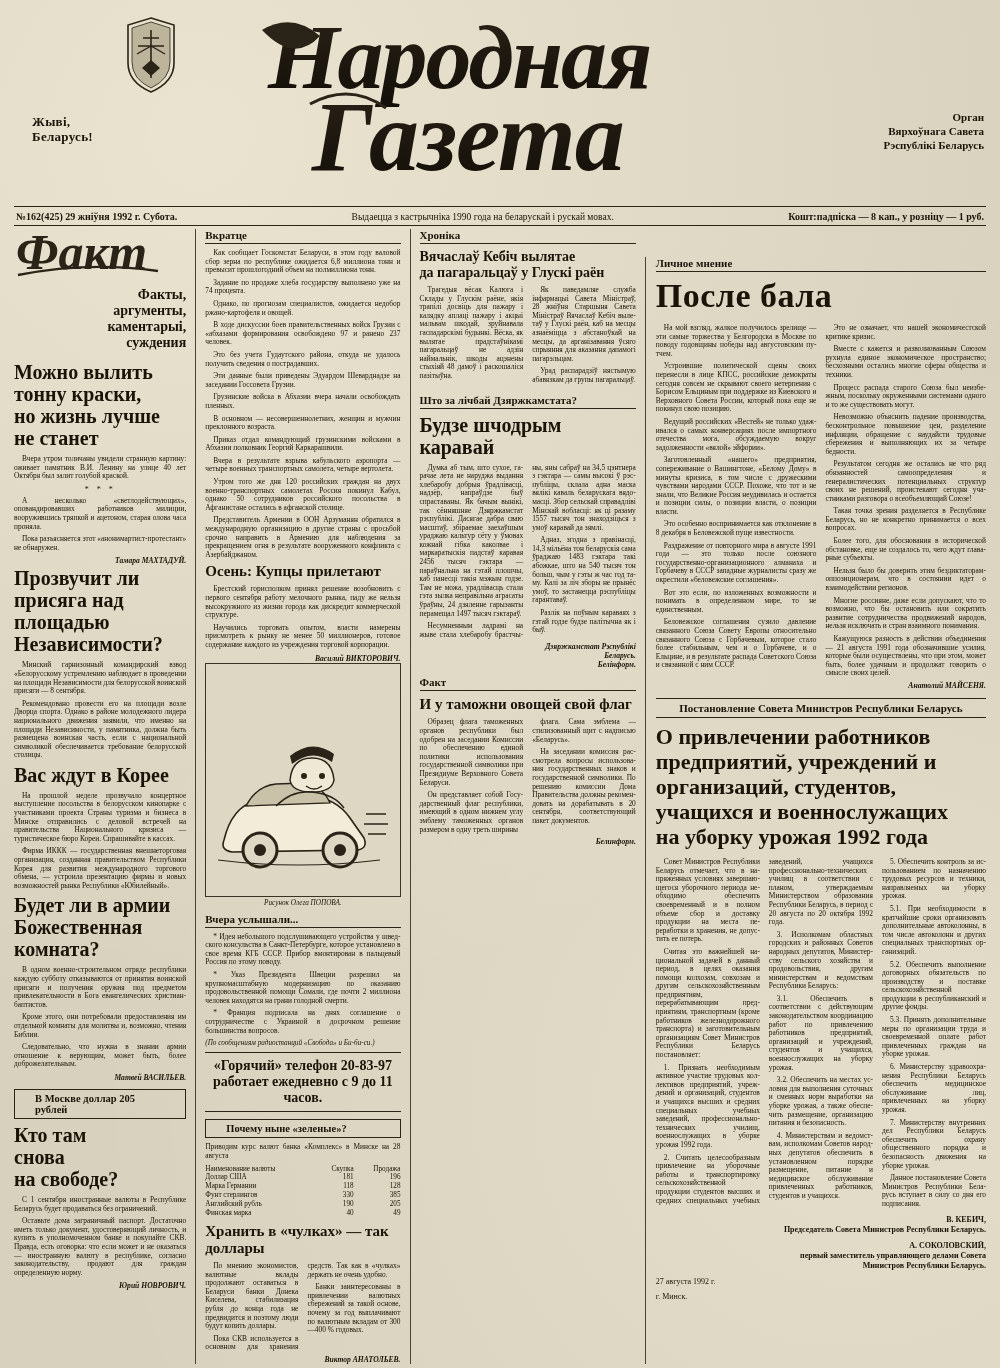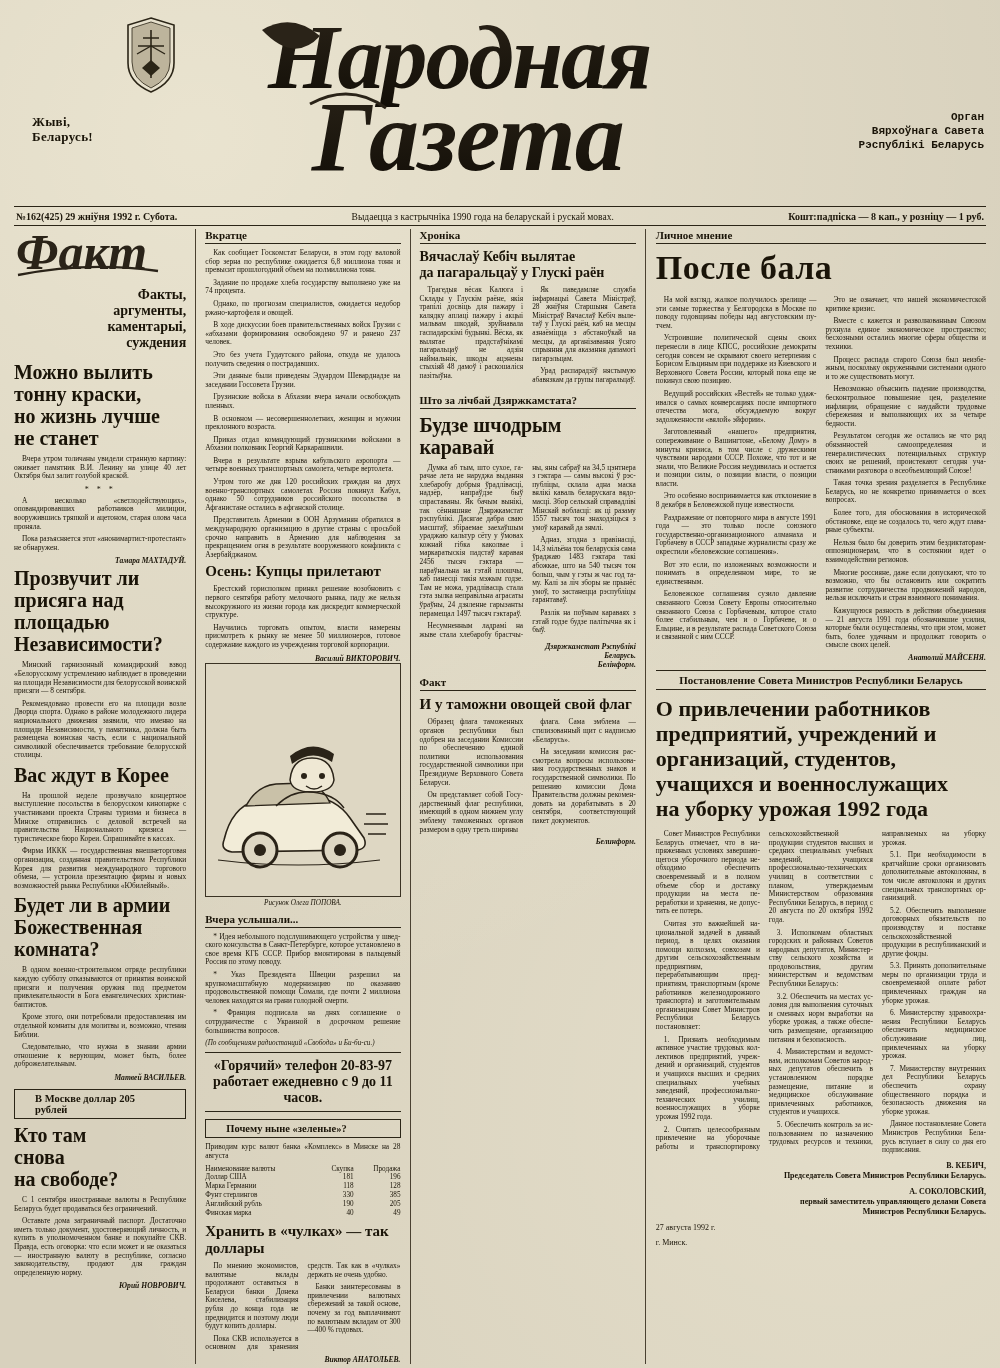--- a/index.html
+++ b/index.html
@@ -8,32 +8,32 @@
         background-image:radial-gradient(circle at 20% 10%, rgba(255,250,230,.45), rgba(0,0,0,0) 60%),
                          radial-gradient(circle at 85% 80%, rgba(255,250,230,.30), rgba(0,0,0,0) 55%);}
   .inner{position:absolute;left:14px;top:10px;width:972px;height:1348px;}
 
   
   .masthead{position:relative;height:196px;}
   .crest{position:absolute;left:110px;top:6px;width:54px;height:78px;}
   .slogan{position:absolute;left:18px;top:104px;font-weight:bold;font-size:13px;line-height:15px;letter-spacing:.3px;}
   .title{position:absolute;left:236px;top:-2px;width:560px;height:190px;}
   .title svg{display:block;}
-  .organ{position:absolute;right:2px;top:100px;text-align:right;font-size:11px;line-height:14px;font-weight:bold;font-family:Liberation Mono, monospace;}
+  .organ{position:absolute;right:2px;top:100px;text-align:right;font-size:11px;line-height:14px;font-weight:bold;}
 
   .rule{border-top:1.6px solid #2b2517;}
   .issueline{display:flex;justify-content:space-between;align-items:baseline;font-size:10px;padding:4px 2px 3px;font-weight:bold;}
   .issueline .mid{font-weight:normal;font-size:9.5px;text-align:right;}
 
   
   .cols{display:flex;gap:0;margin-top:3px;}
   .c1{width:180px;padding-right:9px;}
   .c2{width:204px;padding:0 9px;border-left:.8px solid #4a4131;}
   .c3{width:226px;padding:0 9px;border-left:.8px solid #4a4131;}
-  .c4{width:345px;padding-left:10px;border-left:.8px solid #4a4131;}
+  .c4{width:345px;padding-left:10px;border-left:.8px solid #4a4131;margin-top:28px;}
   .kicker{font-size:11px;font-weight:bold;border-bottom:1.4px solid #2b2517;padding-bottom:2px;margin-bottom:5px;}
   .hl{font-size:20px;line-height:22px;font-weight:bold;margin:2px 0 6px;}
   .hl-sm{font-size:15px;line-height:17px;font-weight:bold;margin:2px 0 5px;}
   .hl-xl{font-family:"Liberation Serif",serif;font-size:34px;line-height:36px;font-weight:bold;letter-spacing:.5px;margin:6px 0 10px;}
   p{margin:0 0 4px;text-align:justify;font-size:7.4px;line-height:8.6px;text-indent:8px;}
   p.ni{text-indent:0;}
   .stars{text-align:center;font-size:8px;letter-spacing:3px;margin:3px 0;}
   .sig{text-align:right;font-style:italic;font-weight:bold;font-size:7.6px;margin-top:3px;}
   .box{border:1.1px solid #2b2517;padding:3px 20px;font-weight:bold;font-size:10.5px;margin:7px 0 5px;}
   .facts-big{font-size:14px;line-height:16px;font-weight:bold;text-align:right;margin:0 0 10px;}
@@ -326,20 +326,21 @@
       <div class="sectionbar">Постановление Совета Министров Республики Беларусь</div>
       <div class="decree-title" style="white-space:pre-line">О привлечении работников предприятий, учреждений и организаций, студентов, учащихся и военнослужащих
 на уборку урожая 1992 года</div>
 
       <div class="threecol">
         <p>Совет Министров Республи­ки Беларусь отмечает, что в на­пряженных условиях завершаю­щегося уборочного периода не­обходимо обеспечить своевремен­ный и в полном объеме сбор и доставку продукции на места пе­реработки и хранения, не допус­тить ее потерь.</p>
         <p>Считая это важнейшей на­циональной задачей в данный период, в целях оказания помощи колхозам, совхозам и другим сельскохозяйственным предприя­тиям, перерабатывающим пред­приятиям, транспортным (кроме работников железнодорожного транспорта) и заготовительным организациям Совет Мини­стров Республики Беларусь постановляет:</p>
         <p>1. Признать необходимым активное участие трудовых кол­лективов предприятий, учреж­дений и организаций, студентов и учащихся высших и средних специальных учебных заведений, профессионально-технических училищ, военнослужащих в уборке урожая 1992 года.</p>
         <p>2. Считать целесообразным привлечение на уборочные работы и транспортировку сельскохозяйственной продукции студентов высших и средних специальных учебных заведений, учащихся профессионально-технических училищ в соответствии с планом, утверждаемым Министерством образования Республики Беларусь, в период с 20 августа по 20 октября 1992 года.</p>
         <p>3. Исполкомам областных городских и районных Советов народных депутатов, Министер­ству сельского хозяйства и продо­вольствия, другим министер­ствам и ведомствам Республики Беларусь:</p>
+        <p>3.1. Обеспечить в соответствии с действующим законодатель­ством координацию работ по привлечению работников пред­приятий, организаций и учреж­дений, студентов и учащихся, военнослужащих на уборку урожая.</p>
         <p>3.2. Обеспечить на местах ус­ловия для выполнения суточных и сменных норм выработки на уборке урожая, а также обеспе­чить размещение, организацию питания и безопасность.</p>
         <p>4. Министерствам и ведомст­вам, исполкомам Советов народ­ных депутатов обеспечить в уста­новленном порядке размещение, питание и медицинское обслужи­вание привлеченных работников, студентов и учащихся.</p>
         <p>5. Обеспечить контроль за ис­пользованием по назначению тру­довых ресурсов и техники, на­правляемых на уборку урожая.</p>
         <p>5.1. При необходимости в кратчайшие сроки организовать дополнительные автоколонны, в том числе автоколонн и других специальных транспортных ор­ганизаций.</p>
         <p>5.2. Обеспечить выполнение договорных обязательств по про­изводству и поставке сельскохо­зяйственной продукции в рес­публиканский и другие фонды.</p>
         <p>5.3. Принять дополнитель­ные меры по организации труда и своевременной оплате работ привлеченных граждан на уборке урожая.</p>
         <p>6. Министерству здравоохра­нения Республики Беларусь обес­печить медицинское обслужива­ние лиц, привлеченных на убор­ку урожая.</p>
         <p>7. Министерству внутренних дел Республики Беларусь обеспе­чить охрану общественного по­рядка и безопасность движения на уборке урожая.</p>
         <p>Данное постановление Сове­та Министров Республики Бела­русь вступает в силу со дня его подписания.</p>
       </div>

